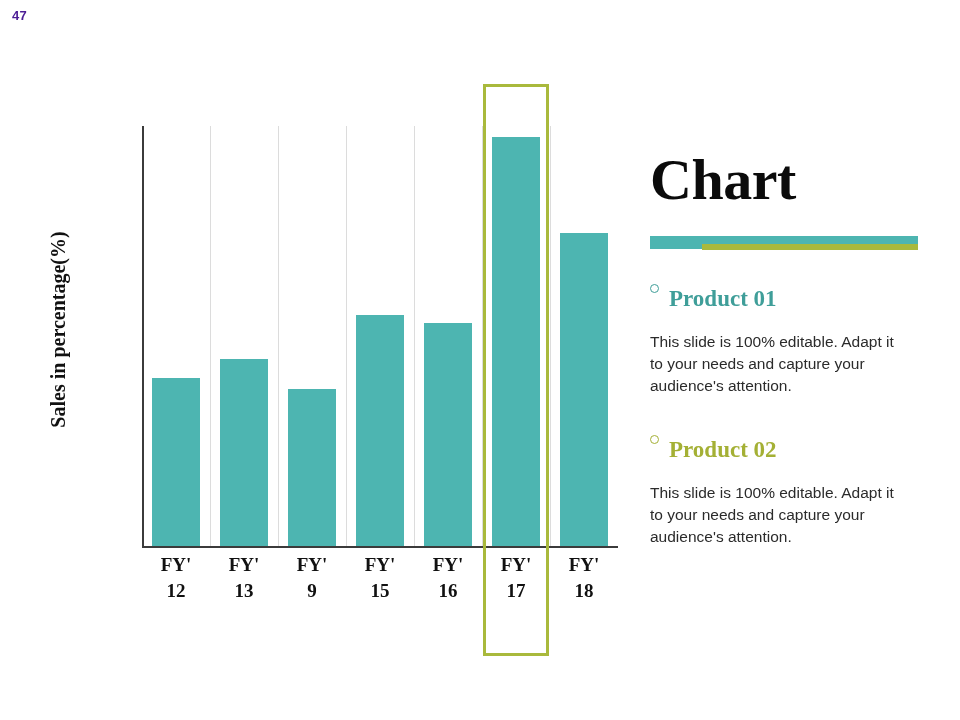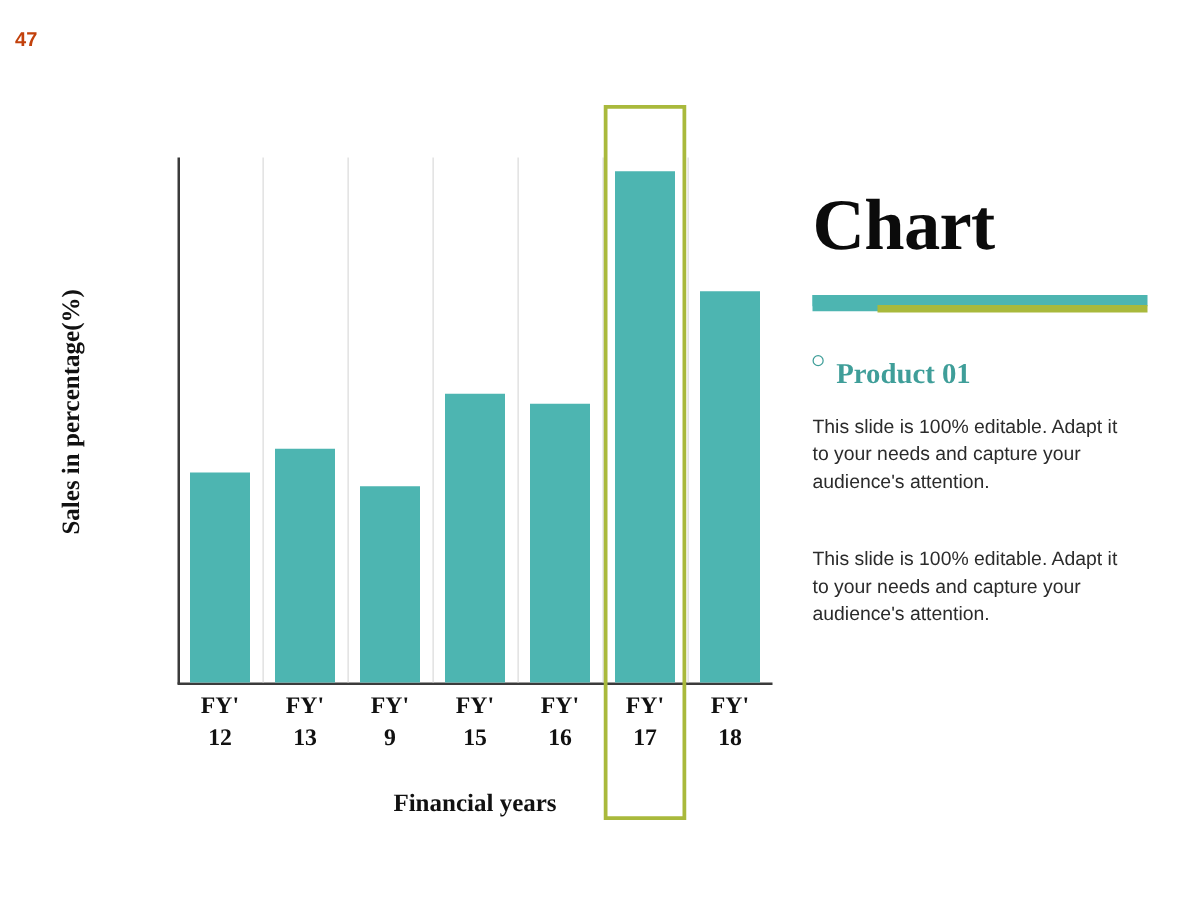--- a/index.html
+++ b/index.html
@@ -13,25 +13,25 @@
     position: relative;
     overflow: hidden;
     font-family: "Liberation Sans", sans-serif;
     color: #1a1a1a;
   }
 
   
   #page-number {
     position: absolute;
     left: 12px;
-    top: 24px;
+    top: 8px;
     font-family: "Liberation Sans", sans-serif;
-    font-size: 16px;
-    font-weight: bold;
-    color: #c2410c;
+    font-size: 13px;
+    font-weight: bold;
+    color: #4c1d95;
     letter-spacing: 0.2px;
   }
 
   
   #chart-region {
     position: absolute;
     left: 0px;
     top: 86px;
     width: 640px;
     height: 580px;
@@ -283,21 +283,20 @@
       <div class="x-tick-label" style="left: 340px; width: 68px;">
         <span class="yr-a">FY'</span>
         <span class="yr-b">17</span>
       </div>
       <div class="x-tick-label" style="left: 408px; width: 68px;">
         <span class="yr-a">FY'</span>
         <span class="yr-b">18</span>
       </div>
     </div>
 
-  <div id="x-axis-title">Financial years</div>
 </div>
 
 <div id="right-panel">
 
   <div id="panel-title">
     <span class="title-line">Chart</span>
   </div>
 
   <div id="divider">
     <div id="divider-teal"></div>
@@ -307,16 +306,20 @@
 
   <div class="product-block" id="product-01">
     <div class="product-heading">
       <span class="bullet-circle"></span>
       <span>Product 01</span>
     </div>
     <div class="product-body">This slide is 100% editable. Adapt it to your needs and capture your audience's attention.</div>
   </div>
 
   <div class="product-block" id="product-02">
+    <div class="product-heading">
+      <span class="bullet-circle"></span>
+      <span>Product 02</span>
+    </div>
     <div class="product-body">This slide is 100% editable. Adapt it to your needs and capture your audience's attention.</div>
   </div>
 
 </div>
 
 </body></html>

